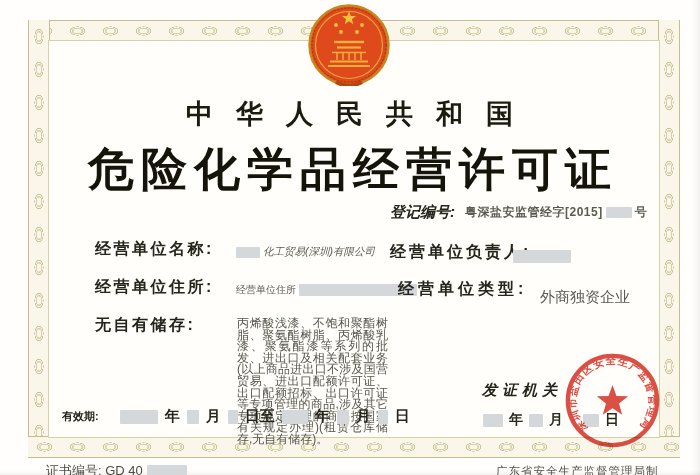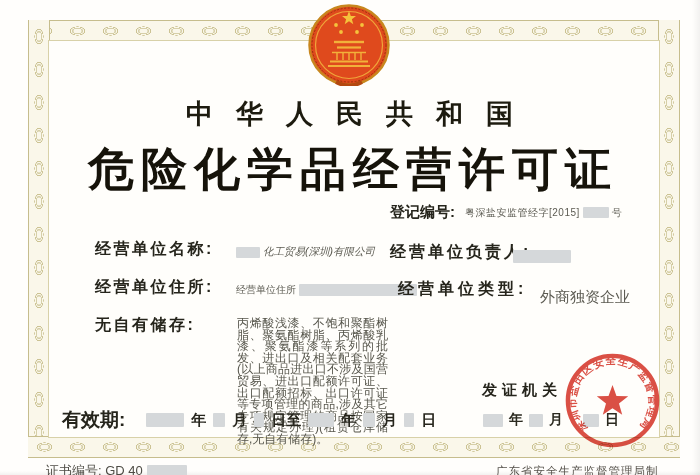--- a/index.html
+++ b/index.html
@@ -43,45 +43,45 @@
     color:#1d1b0f;z-index:2;}
   .main-title{position:absolute;left:0;right:0;top:139px;text-align:center;
     font-size:46px;font-weight:900;letter-spacing:7px;transform:translateX(3px);
     color:#16130a;z-index:2;}
 
   .lbl{font-weight:700;color:#26251c;font-size:16px;white-space:nowrap;}
   .val{color:#5c5b52;white-space:nowrap;}
   .pos{position:absolute;z-index:2;}
 
   .reg-row{left:390px;top:203px;display:flex;align-items:center;}
-  .reg-row .lbl{font-size:15px;letter-spacing:0;}
-  .reg-row .val{margin-left:10px;font-size:10px;letter-spacing:.5px;filter:blur(.2px);}
+  .reg-row .lbl{font-size:15px;letter-spacing:0;font-style:italic;}
+  .reg-row .val{margin-left:10px;font-size:12px;letter-spacing:.5px;filter:blur(.2px);font-weight:bold;}
 
   .l-name{left:95px;top:239px;letter-spacing:2.5px;}
   .v-name{left:236px;top:245px;font-size:10.5px;filter:blur(.2px);font-style:italic;}
   .l-mgr{left:390px;top:242px;letter-spacing:3px;}
   .v-mgr{left:513px;top:247px;}
   .l-addr{left:95px;top:277px;letter-spacing:2.5px;}
   .v-addr{left:236px;top:283px;font-size:10px;filter:blur(.2px);}
   .l-type{left:390px;top:279px;letter-spacing:4px;margin-left:8px;}
   .v-type{left:540px;top:288px;font-size:15px;filter:blur(.2px);}
   .l-scope{left:95px;top:315px;letter-spacing:2.5px;}
   .v-scope{left:237px;top:318px;width:151px;font-size:12px;line-height:11.6px;
     color:#56554b;white-space:normal;text-align:justify;filter:blur(.25px);}
   .l-mode{left:388px;top:316px;letter-spacing:10px;}
   .v-mode{left:513px;top:325px;font-size:9.5px;filter:blur(.2px);}
 
   .issuer{left:482px;top:381px;font-size:15px;font-weight:700;
-    letter-spacing:5px;color:#26251c;z-index:2;}
+    letter-spacing:5px;color:#26251c;z-index:2;font-style:italic;}
 
   .issue-date{left:483px;top:411px;display:flex;align-items:center;gap:6px;
     font-size:14px;font-weight:700;color:#2a291f;z-index:1;}
   .validity{left:62px;top:407px;display:flex;align-items:center;gap:7px;
     font-size:15px;font-weight:700;color:#26251c;z-index:2;}
-  .validity .lbl{margin-right:14px;font-size:19px;}
+  .validity .lbl{margin-right:14px;font-size:11px;}
 
   .redact{display:inline-block;background:#d8dadb;border-radius:1px;vertical-align:middle;}
   .rv{background:#d5d8da;}
 
   .seal{position:absolute;left:564px;top:352px;width:97px;height:97px;z-index:5;
     opacity:.88;mix-blend-mode:multiply;}
   .seal-ring{fill:none;stroke:#d5372c;stroke-width:4.5;}
   .seal-star{fill:#d5372c;}
   .seal-text{fill:#d5372c;font-size:11px;font-weight:700;letter-spacing:1px;
     font-family:"Liberation Sans","DejaVu Sans",sans-serif;}

